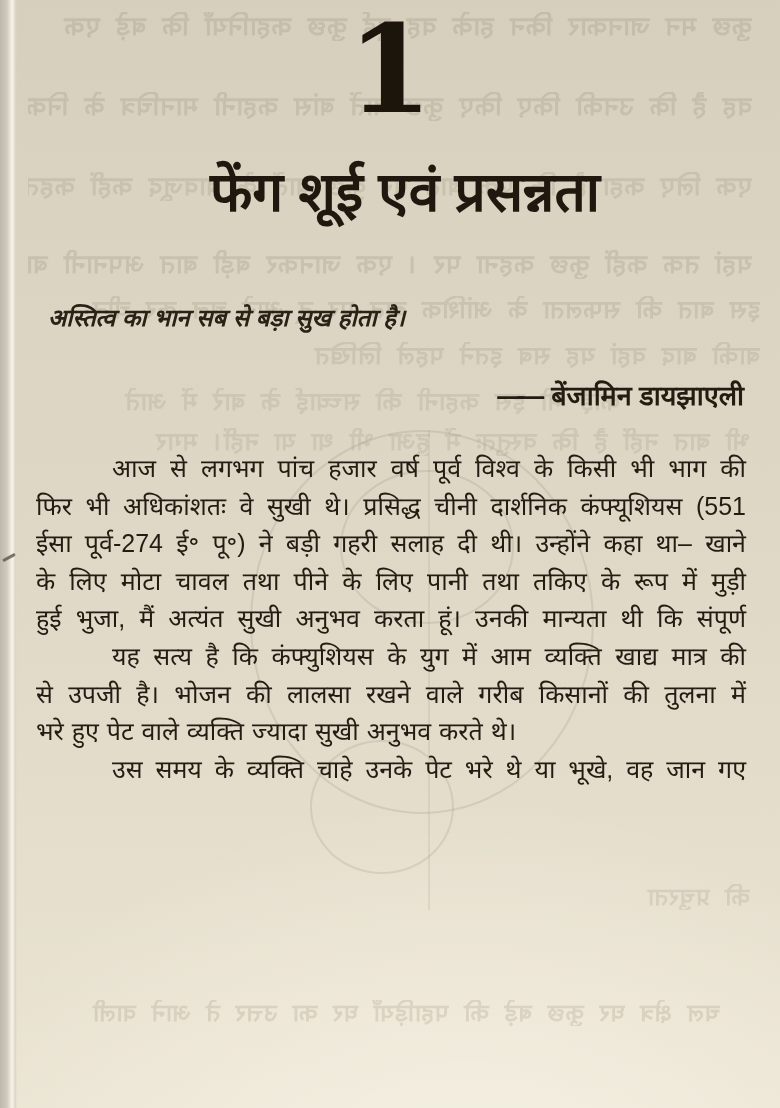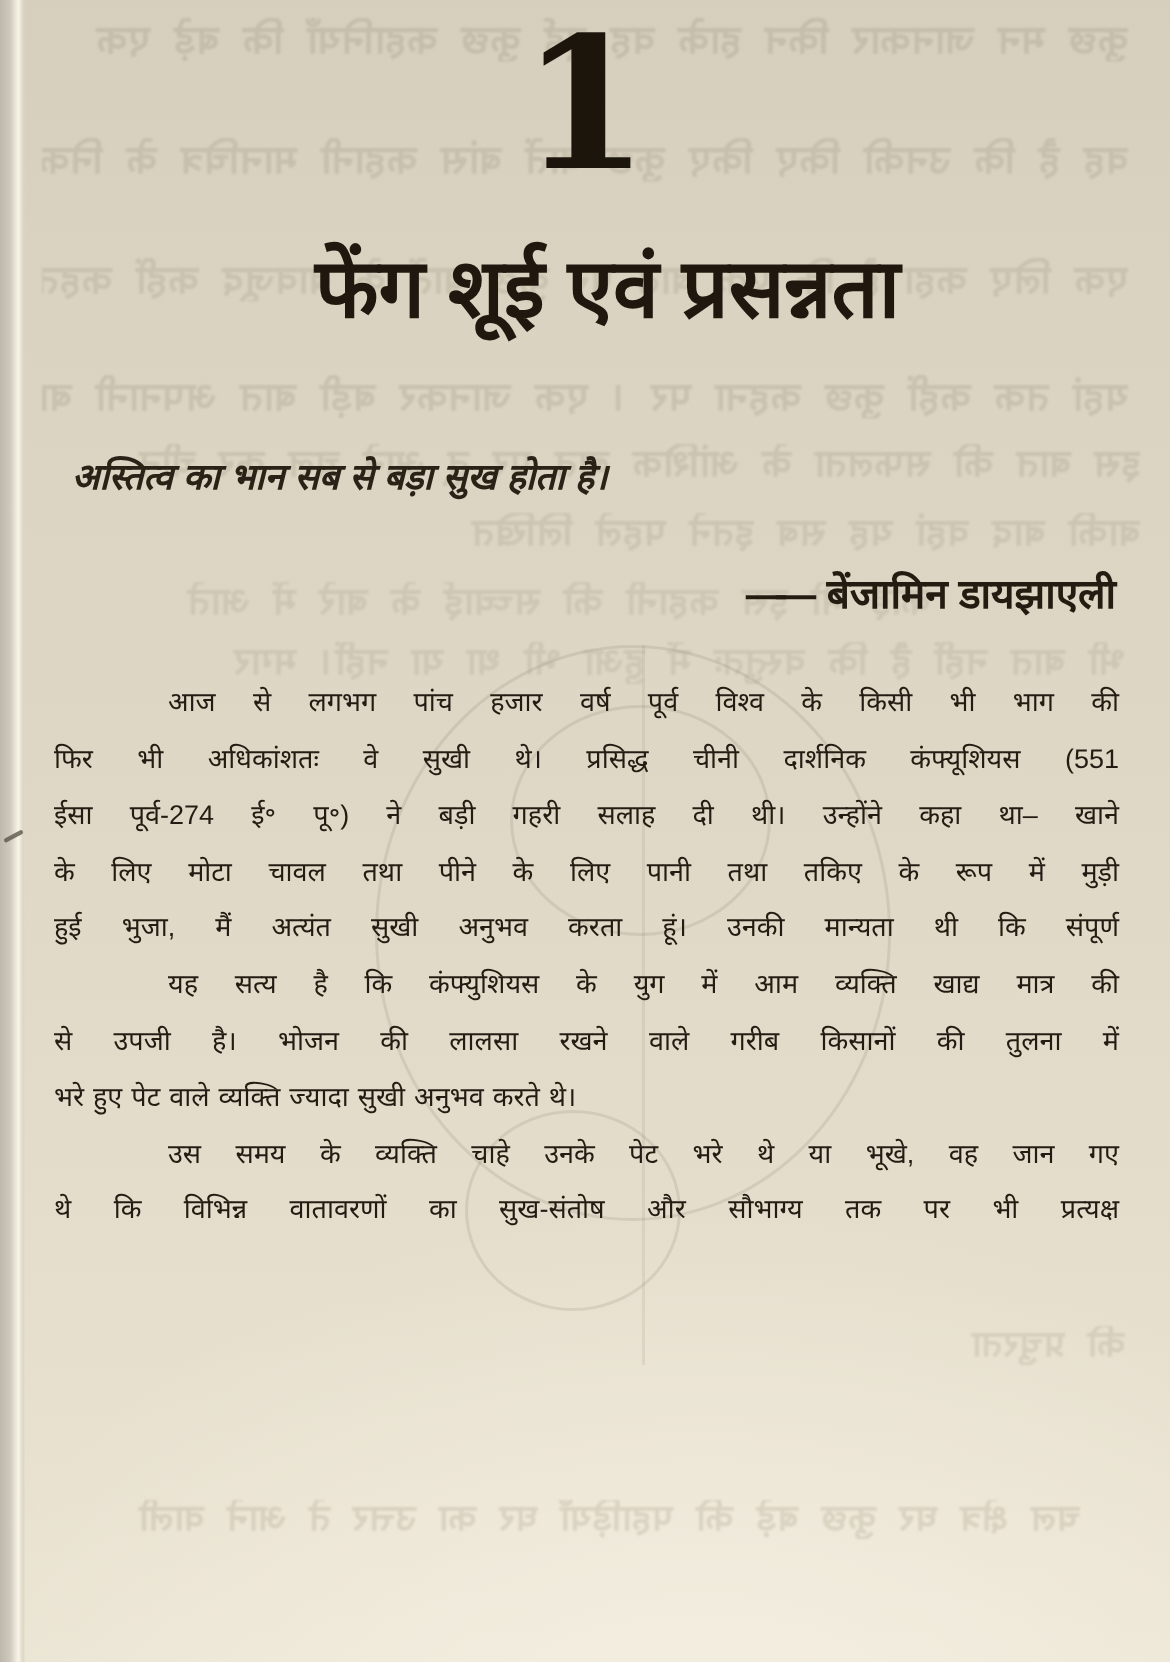--- a/index.html
+++ b/index.html
@@ -48,21 +48,21 @@
     position:absolute;top:300px;left:48px;width:620px;margin:0;
     font-style:italic;font-weight:600;font-size:24px;color:#2a2216;
   }
   .attribution{
     position:absolute;top:376px;left:36px;width:708px;margin:0;text-align:right;
     font-weight:700;font-size:27px;color:#241c10;
   }
   .attribution .dash{letter-spacing:-7px;margin-right:14px;}
   .body-text{
     position:absolute;top:450px;left:36px;width:710px;
-    font-size:18px;line-height:37.6px;color:#241c12;font-weight:500;
+    font-size:25px;line-height:37.6px;color:#241c12;font-weight:500;
   }
   .bline{
     height:37.6px;text-align:justify;text-align-last:justify;
     word-spacing:1px;
   }
   .bline.indent{padding-left:76px;}
   .bline.nojust{text-align-last:left;}
 </style>
 </head>
 <body>
@@ -99,17 +99,16 @@
     <div class="body-text">
         <div class="bline indent">आज से लगभग पांच हजार वर्ष पूर्व विश्व के किसी भी भाग की</div>
         <div class="bline">फिर भी अधिकांशतः वे सुखी थे। प्रसिद्ध चीनी दार्शनिक कंफ्यूशियस (551</div>
         <div class="bline">ईसा पूर्व-274 ई॰ पू॰) ने बड़ी गहरी सलाह दी थी। उन्होंने कहा था– खाने</div>
         <div class="bline">के लिए मोटा चावल तथा पीने के लिए पानी तथा तकिए के रूप में मुड़ी</div>
         <div class="bline">हुई भुजा, मैं अत्यंत सुखी अनुभव करता हूं। उनकी मान्यता थी कि संपूर्ण</div>
         <div class="bline indent">यह सत्य है कि कंफ्युशियस के युग में आम व्यक्ति खाद्य मात्र की</div>
         <div class="bline">से उपजी है। भोजन की लालसा रखने वाले गरीब किसानों की तुलना में</div>
         <div class="bline nojust">भरे हुए पेट वाले व्यक्ति ज्यादा सुखी अनुभव करते थे।</div>
         <div class="bline indent">उस समय के व्यक्ति चाहे उनके पेट भरे थे या भूखे, वह जान गए</div>
-        <div class="bline">थे कि विभिन्न वातावरणों का सुख-संतोष और सौभाग्य तक पर भी प्रत्यक्ष</div>
       </div>
   </div>
 
 </div>
 
 </body></html>

